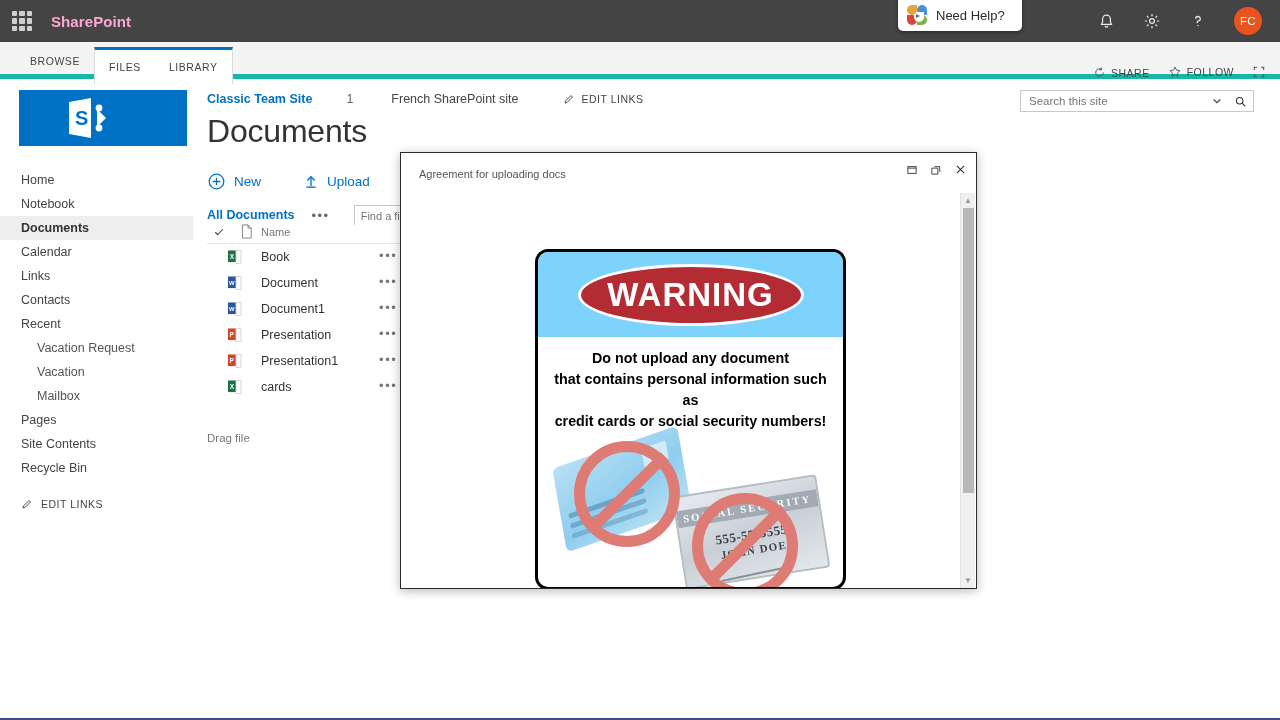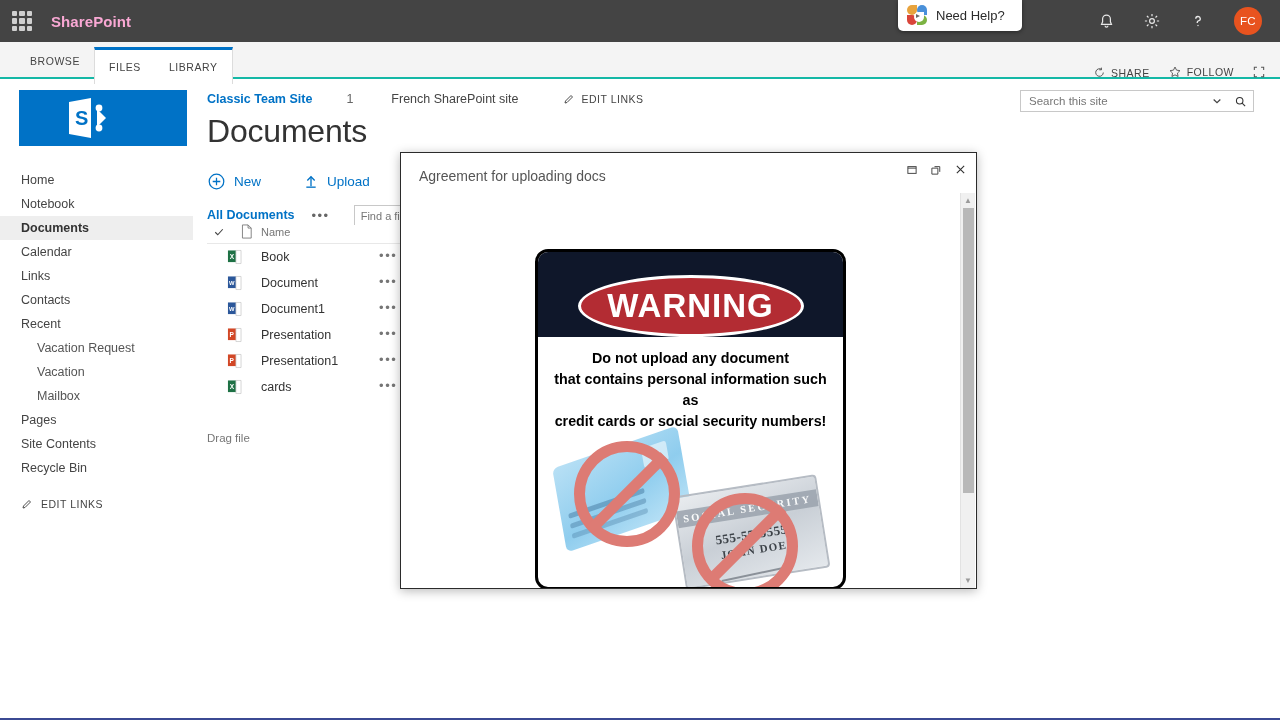--- a/index.html
+++ b/index.html
@@ -79,21 +79,21 @@
     border-top: 2.6px solid transparent;
     border-bottom: 2.6px solid transparent;
   }
   .nh-label { font-size: 13px; color: #2b2b2b; margin-left: 8px; }
 
   
   .ribbon {
     position: absolute; top: 42px; left: 0;
     width: 1280px; height: 37px;
     background: #f4f4f4;
-    border-bottom: 2px solid #14b8a6;
+    border-bottom: 5px solid #14b8a6;
   }
   .ribbon-tabs { position: absolute; left: 16px; top: 0; display: flex; height: 37px; }
   .rtab {
     font-size: 10.5px; color: #444; letter-spacing: .55px;
     display: flex; align-items: center; padding: 0 14px;
     cursor: pointer; height: 37px;
   }
   .rtab-group {
     display: flex; background: #ffffff;
     border-top: 3px solid #0072c6;
@@ -219,21 +219,21 @@
   .dlg {
     position: absolute; left: 400px; top: 152px;
     width: 577px; height: 437px;
     background: #ffffff;
     border: 1px solid #2b2b2b;
     box-shadow: 0 2px 10px rgba(0,0,0,.28);
     z-index: 50;
   }
   .dlg-title {
     position: absolute; left: 18px; top: 15px;
-    font-size: 14px; color: #555;
+    font-size: 11px; color: #555;
   }
   .dlg-ctrls {
     position: absolute; right: 9px; top: 10px;
     display: flex; align-items: center; gap: 12px;
   }
   .dlg-ic { color: #444; cursor: pointer; display: flex; align-items: center; }
   .dlg-body {
     position: absolute; left: 1px; top: 40px;
     width: 560px; height: 395px;
     overflow: hidden; background: #fff;
@@ -257,22 +257,22 @@
   
   .sign {
     position: absolute; left: 133px; top: 56px;
     width: 311px; height: 341px;
     background: #ffffff;
     border: 3px solid #000;
     border-radius: 13px;
     overflow: hidden;
   }
   .sign-top {
-    height: 85px; background: #0f172a;
-    display: flex; align-items: flex-end; justify-content: center;
+    height: 85px; background: #7dd3fc;
+    display: flex; align-items: center; justify-content: center;
   }
   .sign-oval {
     width: 226px; height: 62px;
     background: #b32c33; border: 3px solid #ffffff;
     border-radius: 50%;
     display: flex; align-items: center; justify-content: center;
   }
   .sign-oval span {
     color: #ffffff; font-size: 33px; font-weight: bold;
     letter-spacing: 1px; font-family: "Liberation Sans", sans-serif;

